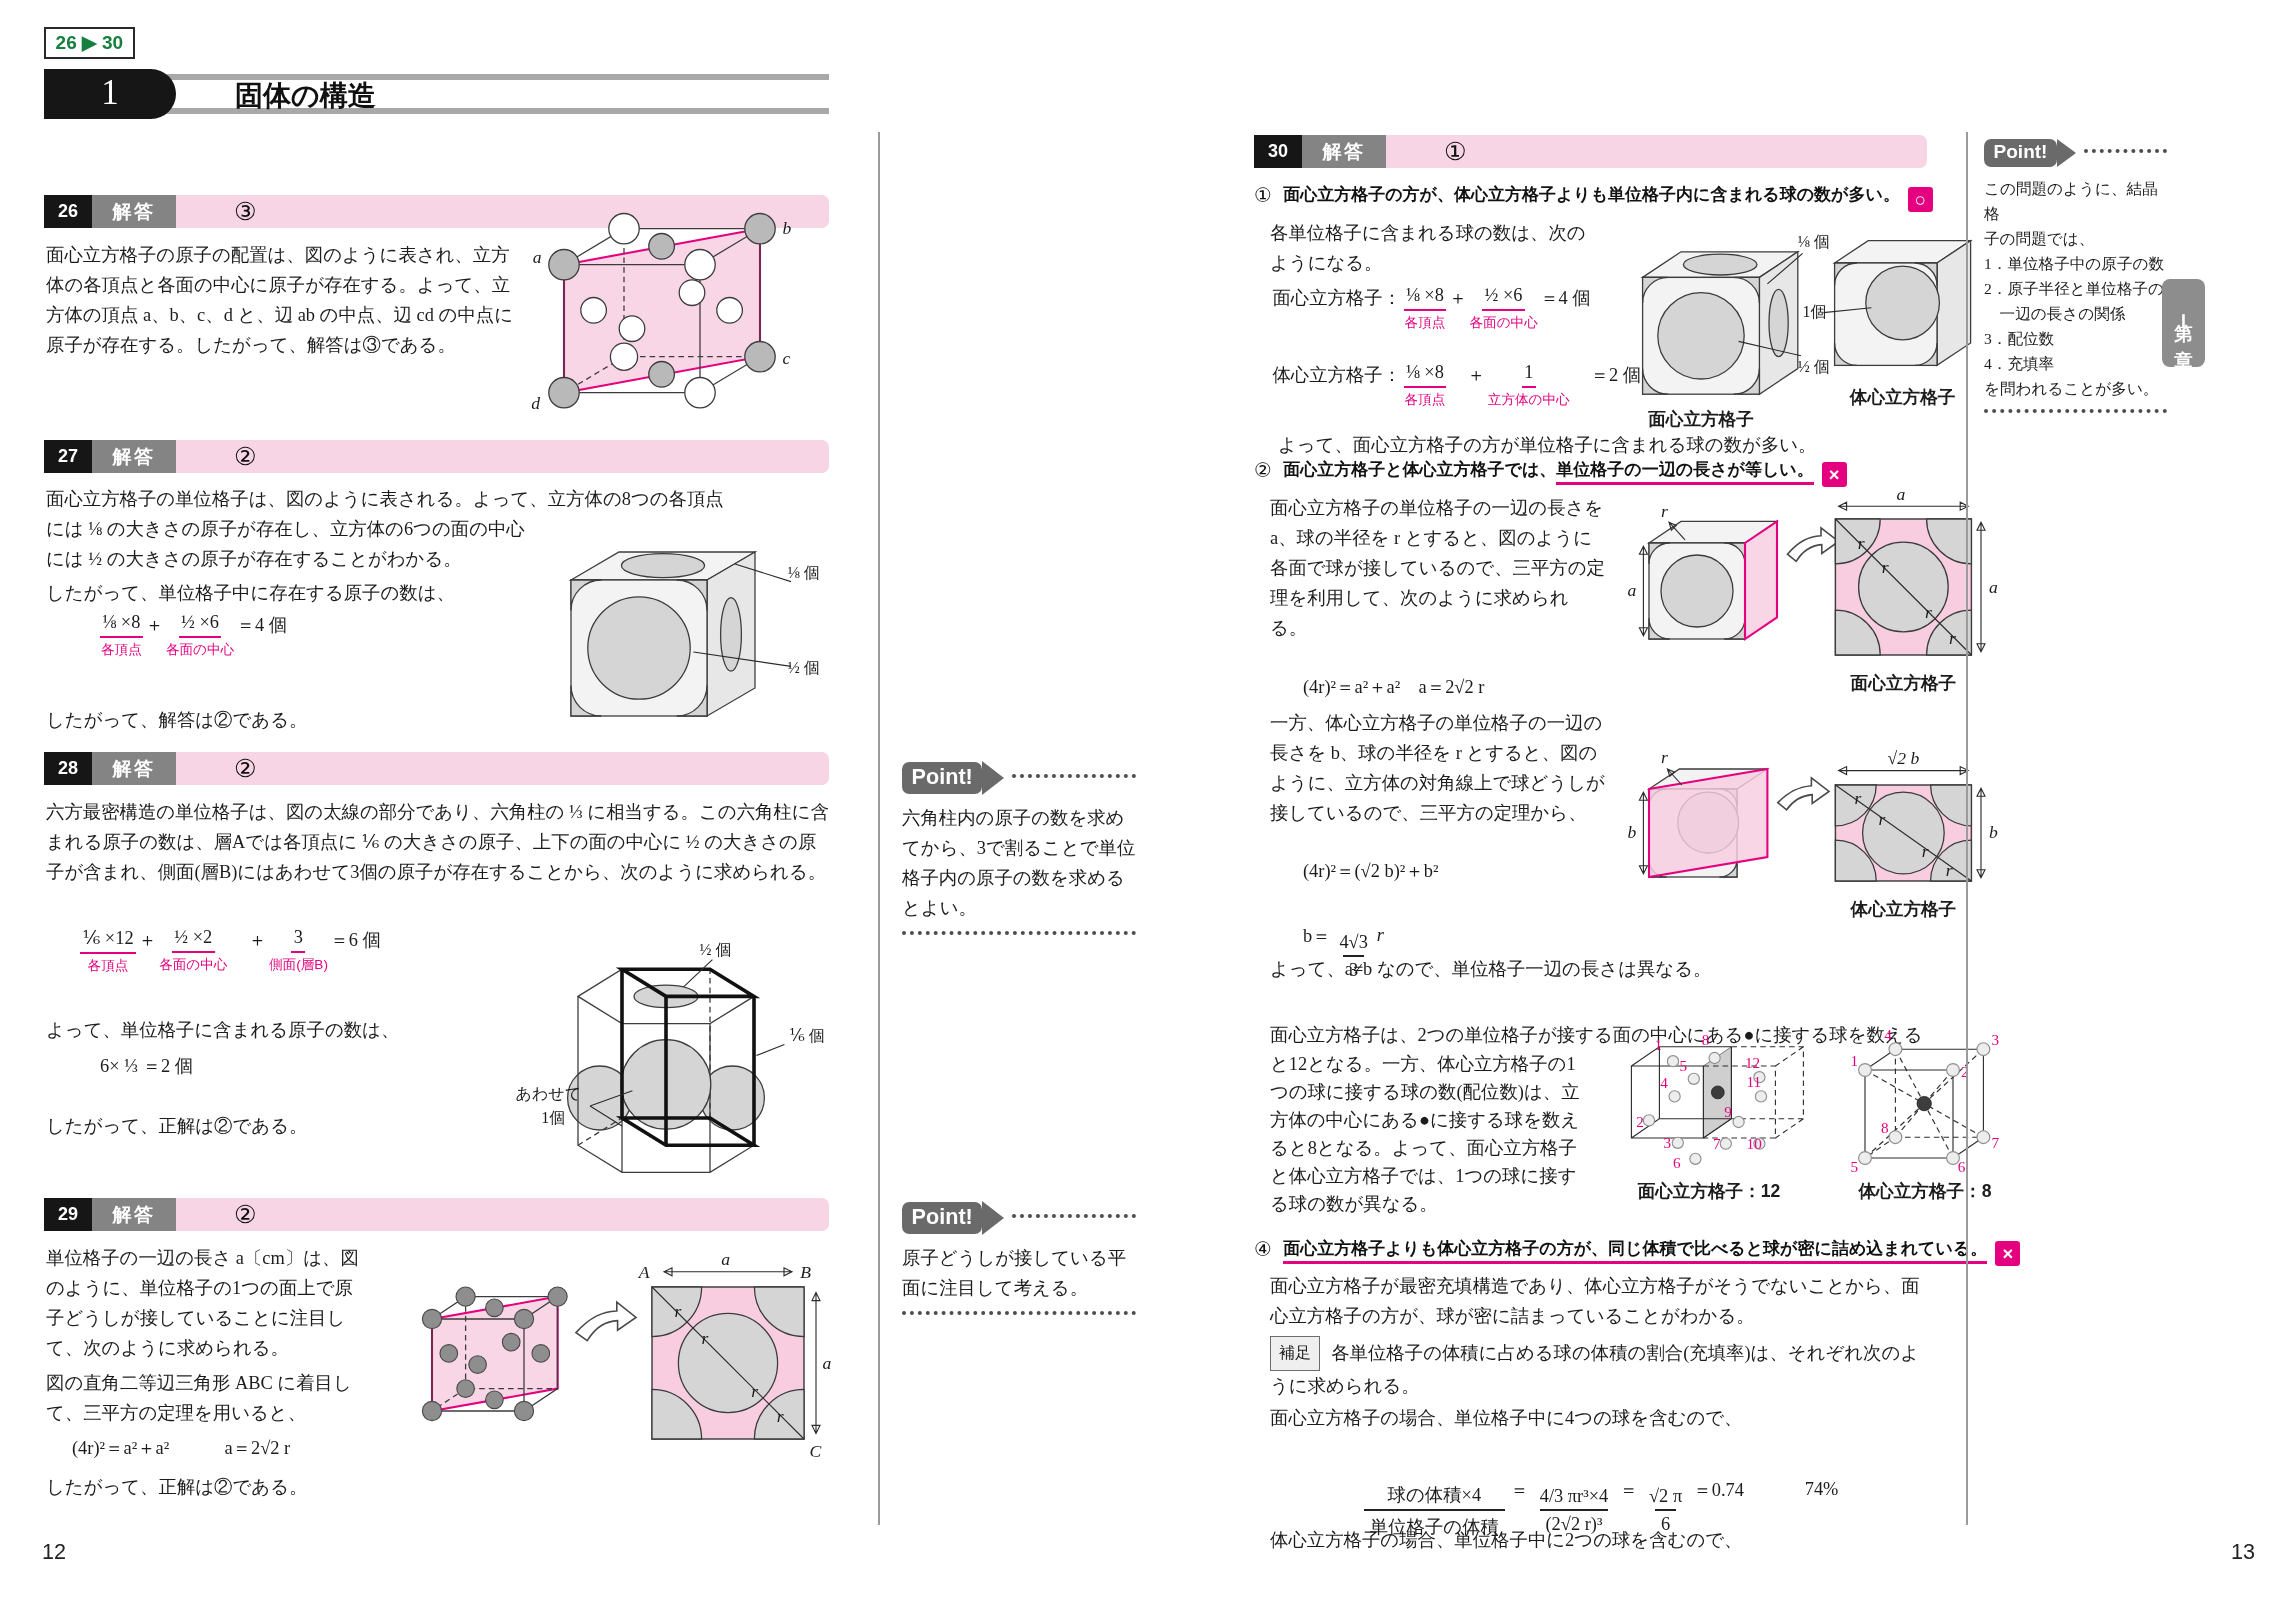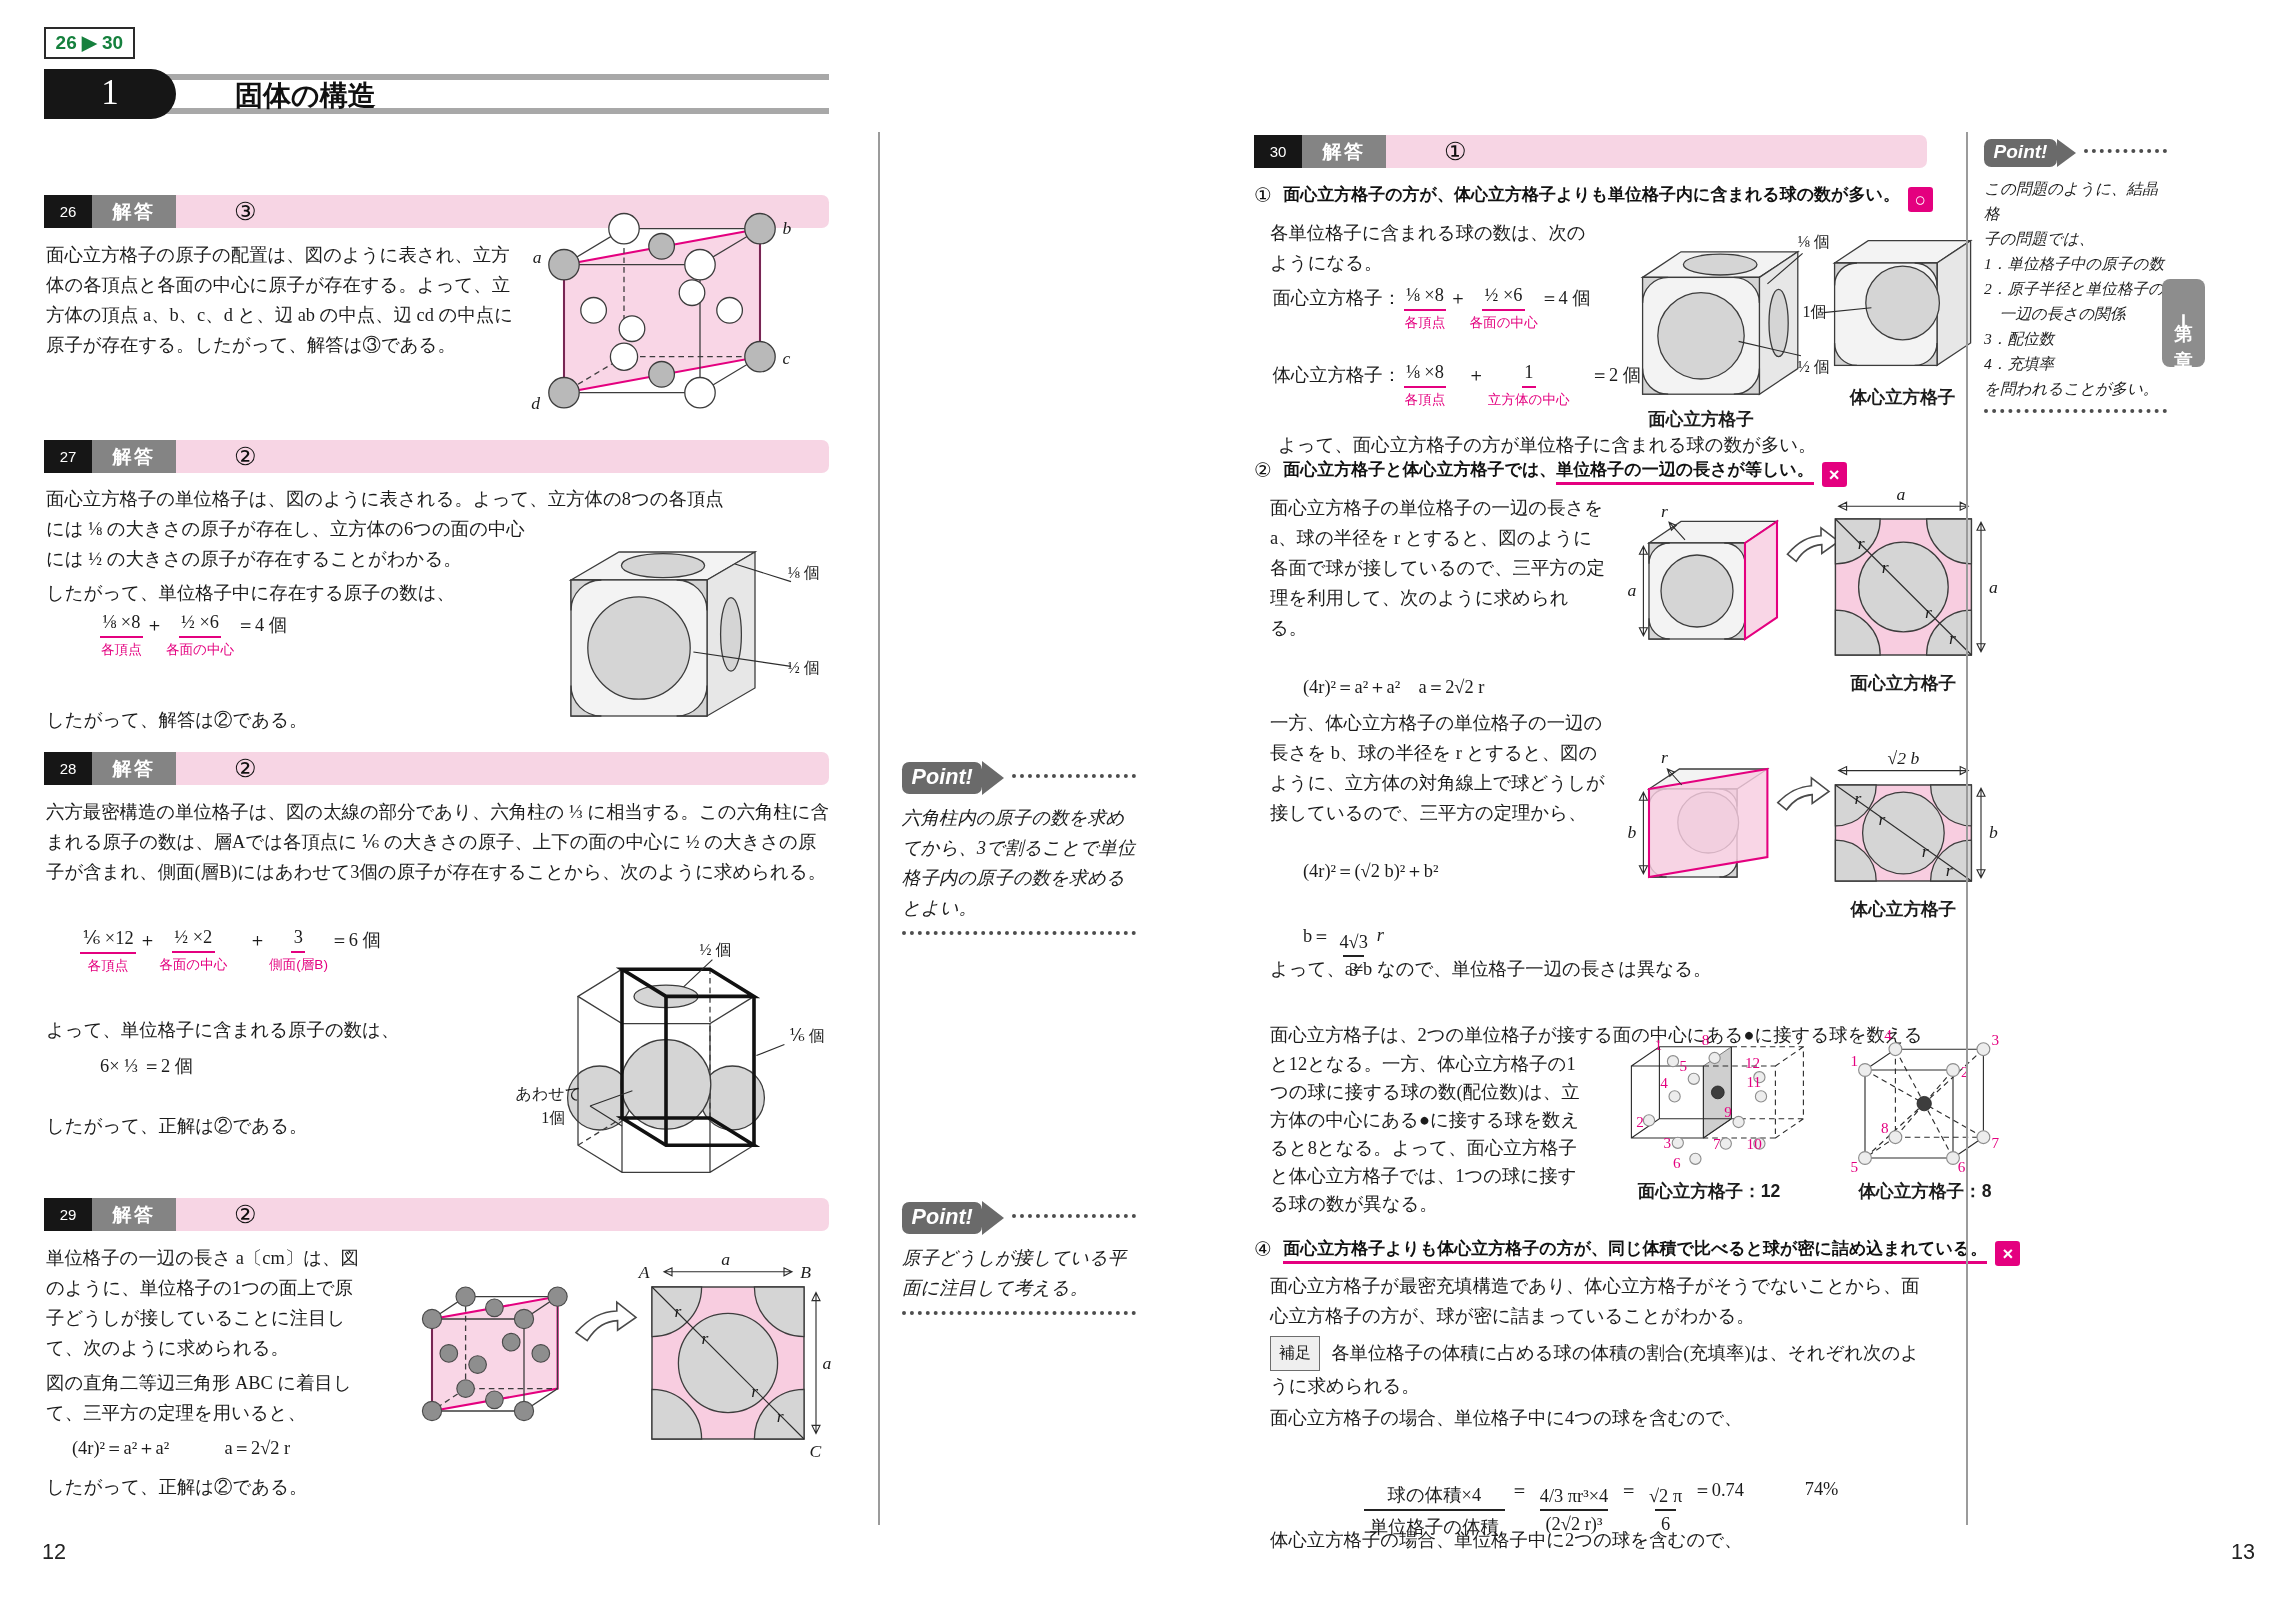--- a/index.html
+++ b/index.html
@@ -21,42 +21,42 @@
 
   .sec-head{position:absolute;left:44px;top:69px;width:785px;height:50px;}
   .sec-bar-top{position:absolute;left:120px;right:0;top:4.8px;height:6.4px;background:#a8a8a8;}
   .sec-bar-bot{position:absolute;left:120px;right:0;bottom:4.8px;height:6.4px;background:#a8a8a8;}
   .sec-label{position:absolute;left:0;top:0;width:132px;height:50px;background:var(--blackbox);
              border-radius:0 25px 25px 0;color:#fff;font-size:35px;text-align:center;line-height:48px;}
   .sec-title{position:absolute;left:191px;top:8px;font-family:"Liberation Sans",sans-serif;
              font-weight:bold;font-size:28px;color:#111;}
 
   .prob-bar{position:absolute;height:33px;display:flex;font-family:"Liberation Sans",sans-serif;}
-  .prob-bar .num{width:48px;background:var(--blackbox);color:#fff;font-size:15px;font-weight:normal;
+  .prob-bar .num{width:48px;background:var(--blackbox);color:#fff;font-size:18px;font-weight:bold;
                  display:flex;align-items:center;justify-content:center;}
   .prob-bar .kaito{width:84px;background:var(--graybox);color:#fff;font-size:19px;font-weight:bold;
                  display:flex;align-items:center;justify-content:center;letter-spacing:2.4px;}
   .prob-bar .rest{flex:1;background:var(--pinkbar);border-radius:0 7.2px 7.2px 0;display:flex;align-items:center;}
   .prob-bar .ans{margin-left:58px;font-size:25px;color:#111;font-family:"DejaVu Sans",sans-serif;}
 
   .body-text{position:absolute;font-size:18.4px;line-height:30px;color:var(--ink);}
   .formula{position:absolute;font-size:18.4px;color:var(--ink);white-space:nowrap;}
   .fgroup{display:inline-block;text-align:center;vertical-align:top;}
   .fgroup .expr{display:inline-block;border-bottom:2.4px solid var(--magenta);padding:0 2.4px 3.2px;}
   .fgroup .lbl{display:block;color:var(--magenta);font-size:13.6px;font-family:"Liberation Sans",sans-serif;margin-top:3.2px;white-space:nowrap;}
   .fplain{display:inline-block;vertical-align:top;padding:0 2.4px;}
 
   .stmt{position:absolute;font-family:"Liberation Sans",sans-serif;font-weight:bold;font-size:17px;
         color:#111;white-space:nowrap;}
   .stmt .circ{font-family:"DejaVu Sans",sans-serif;font-weight:normal;font-size:20px;margin-right:11.2px;vertical-align:-1.6px;}
   .u{border-bottom:3.2px solid var(--magenta);padding-bottom:2.4px;}
   .mark{display:inline-block;width:25px;height:25px;background:var(--magenta);color:#fff;border-radius:3.2px;
         text-align:center;line-height:25px;font-size:18.4px;font-weight:bold;margin-left:8px;vertical-align:-5.6px;}
 
-  .point{position:absolute;font-style:italic;}
+  .point{position:absolute;}
   .point-head{display:flex;align-items:center;height:34px;}
   .point-tag{background:var(--ptgray);color:#fff;font-family:"Liberation Sans",sans-serif;font-weight:bold;
              font-size:21.6px;padding:1.6px 9.6px 4px;border-radius:7.2px;}
   .point-tri{width:0;height:0;border-left:22.4px solid var(--ptgray);border-top:17px solid transparent;
              border-bottom:17px solid transparent;margin-right:8px;}
   .point-dots{flex:1;border-bottom:4.8px dotted #4d4d4d;height:0;margin-bottom:3.2px;}
   .point-body{font-size:18.4px;line-height:30px;margin-top:8px;}
   .point-body-sm{font-size:15.6px;line-height:25px;margin-top:6.4px;}
   .point-endline{border-bottom:4.8px dotted #4d4d4d;margin-top:8px;}
 

